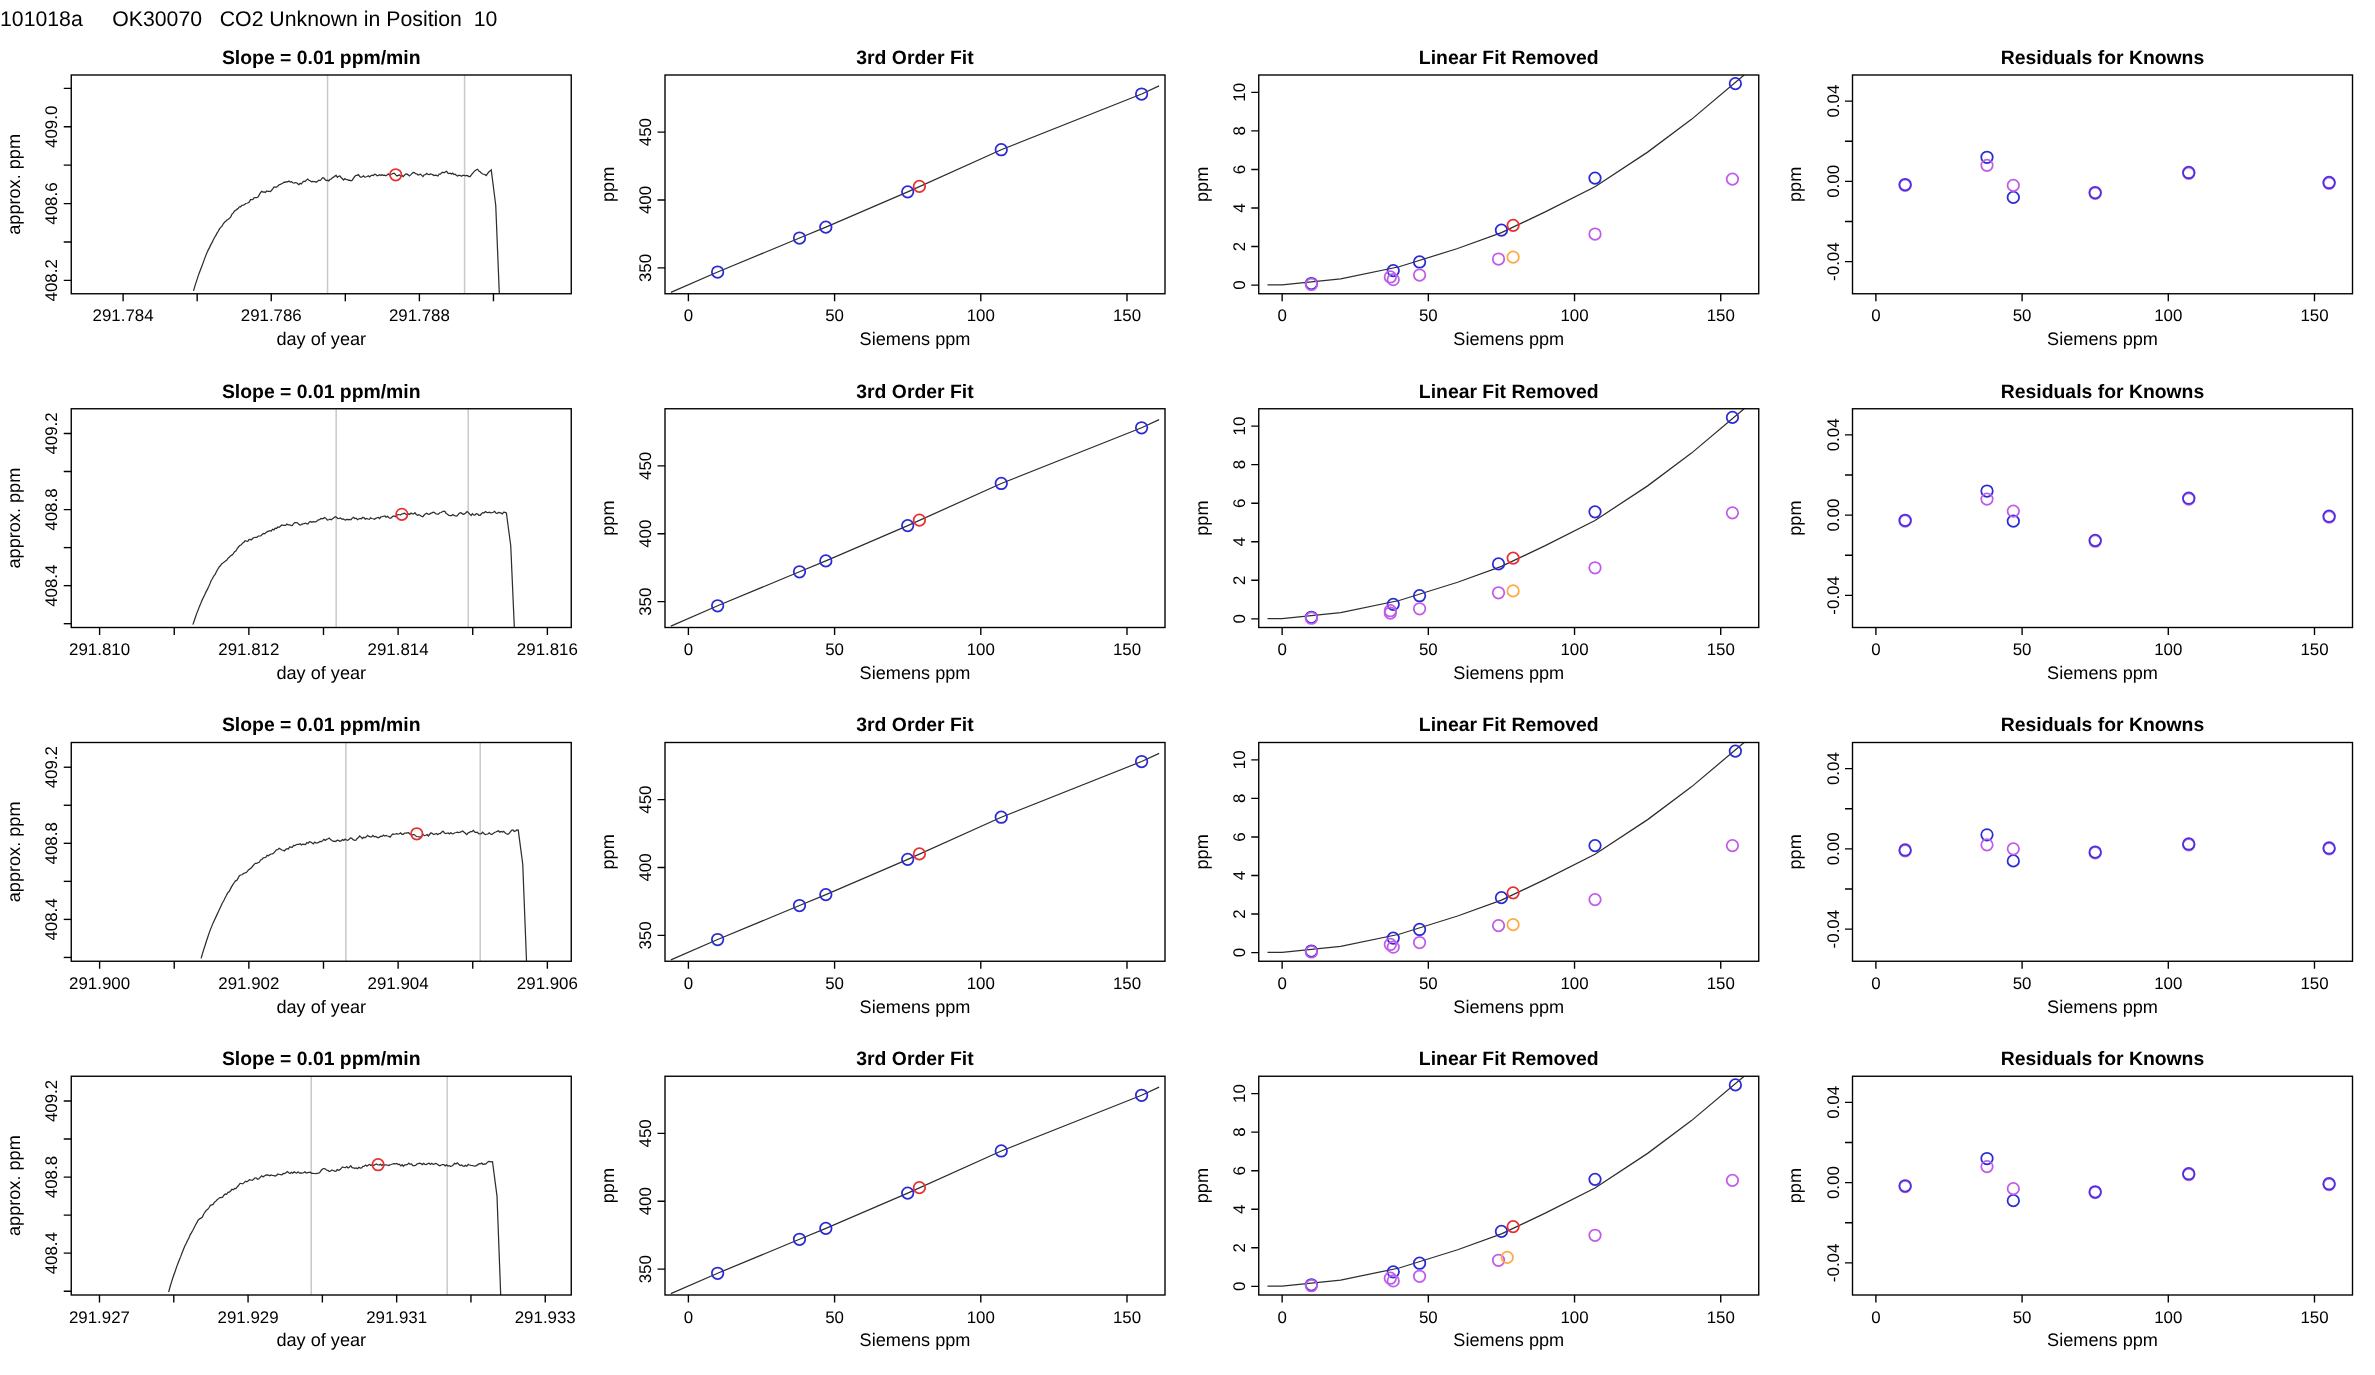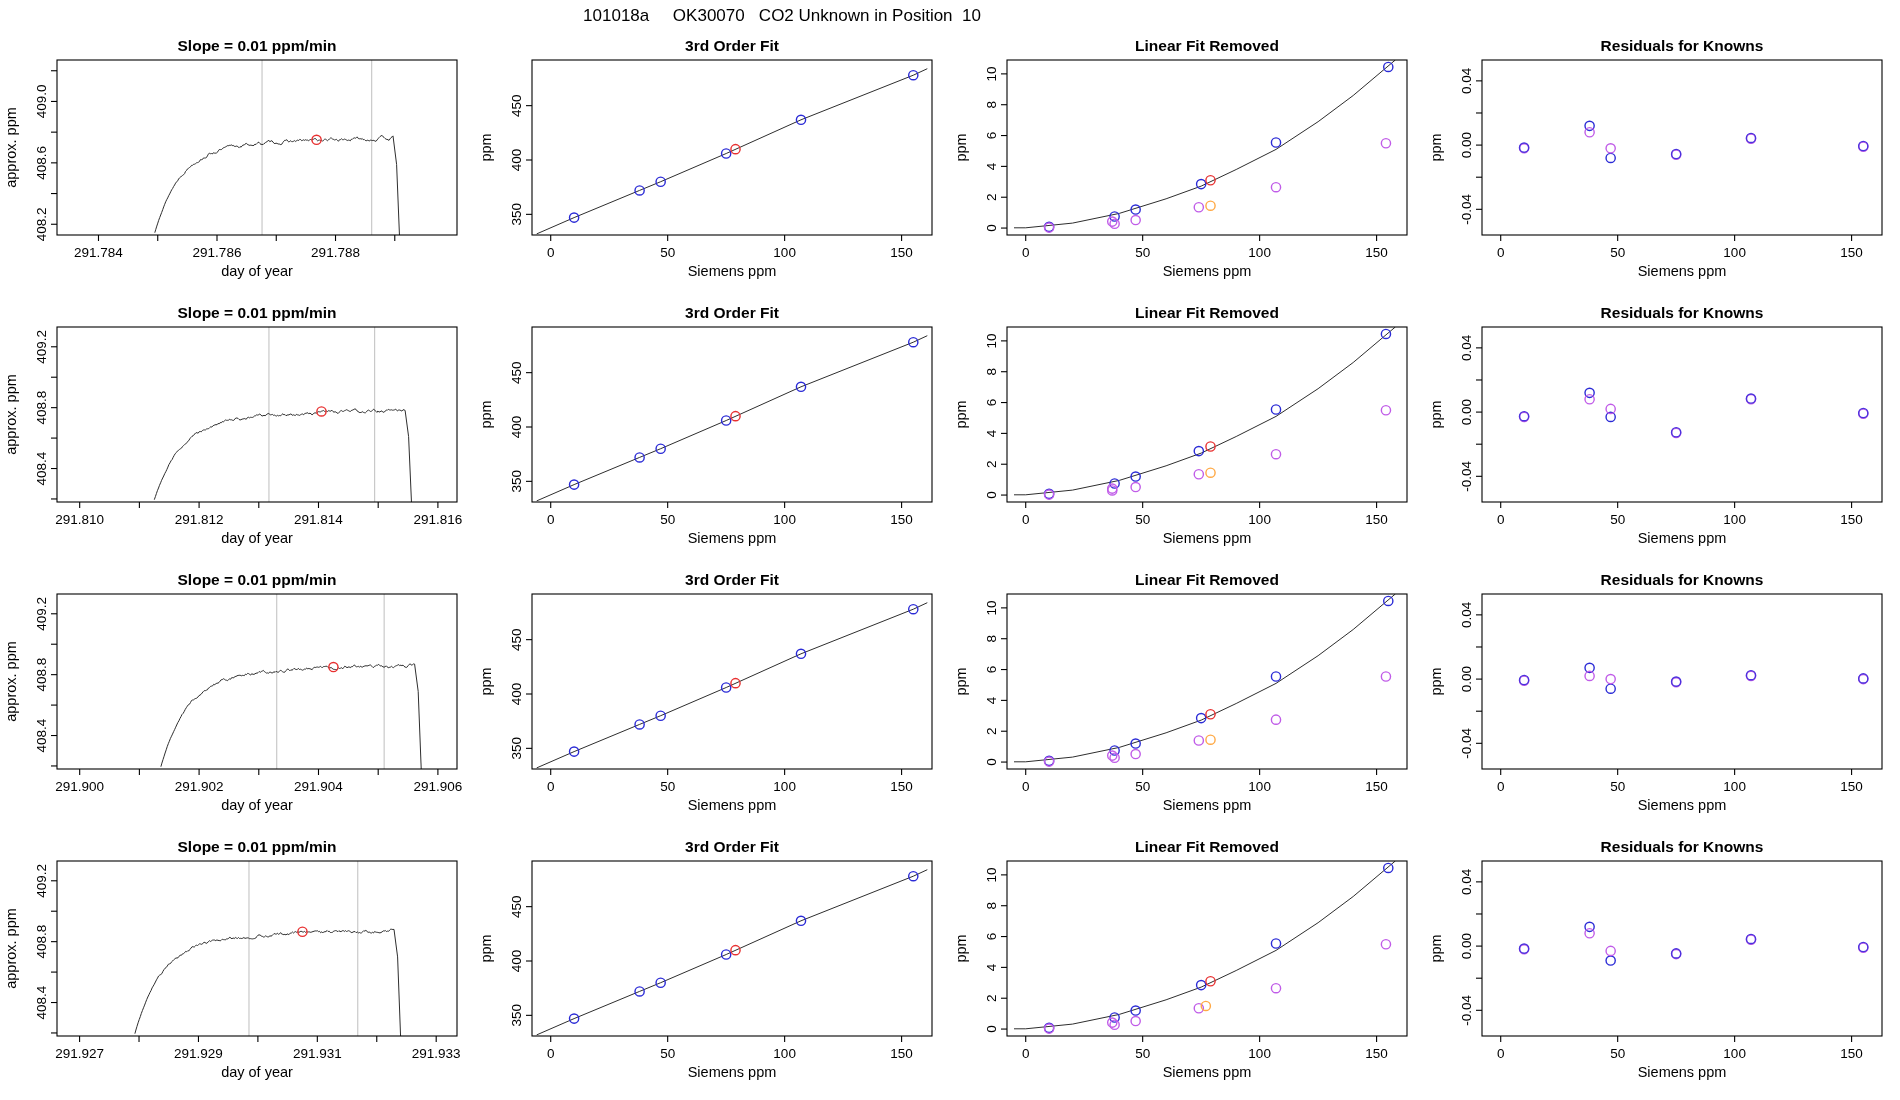--- a/index.html
+++ b/index.html
@@ -1,17 +1,17 @@
 <!DOCTYPE html>
 <html><head>
 <meta charset="utf-8">
 <style>
   html,body{margin:0;padding:0;background:#ffffff;}
   body{width:1900px;height:1100px;overflow:hidden;font-family:"Liberation Sans",sans-serif;}
-  .main-title{width:1564px;height:30px;line-height:32px;text-align:center;font-size:17px;color:#000;white-space:pre;}
+  .main-title{width:1564px;height:30px;line-height:32px;font-size:17px;color:#000;white-space:pre;}
   #grid{display:grid;grid-template-columns:repeat(4,475px);grid-template-rows:repeat(4,267px);width:1900px;height:1068px;}
   .cell{width:475px;height:267px;}
   svg text{fill:#000;}
 </style>
 </head>
 <body>
 
 <div class="main-title">101018a     OK30070   CO2 Unknown in Position  10</div>
 <div id="grid">
     <div class="cell"><svg width="475" height="267" viewBox="0 0 475 267">

